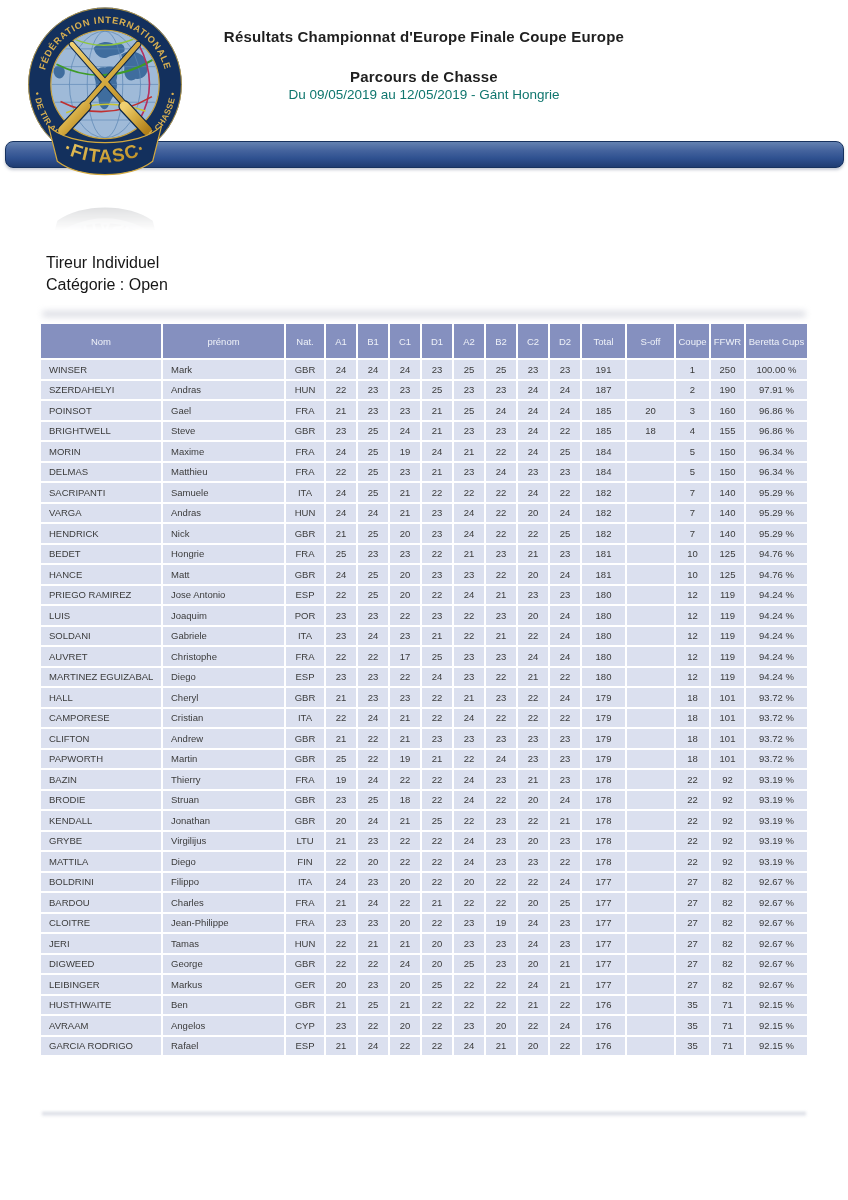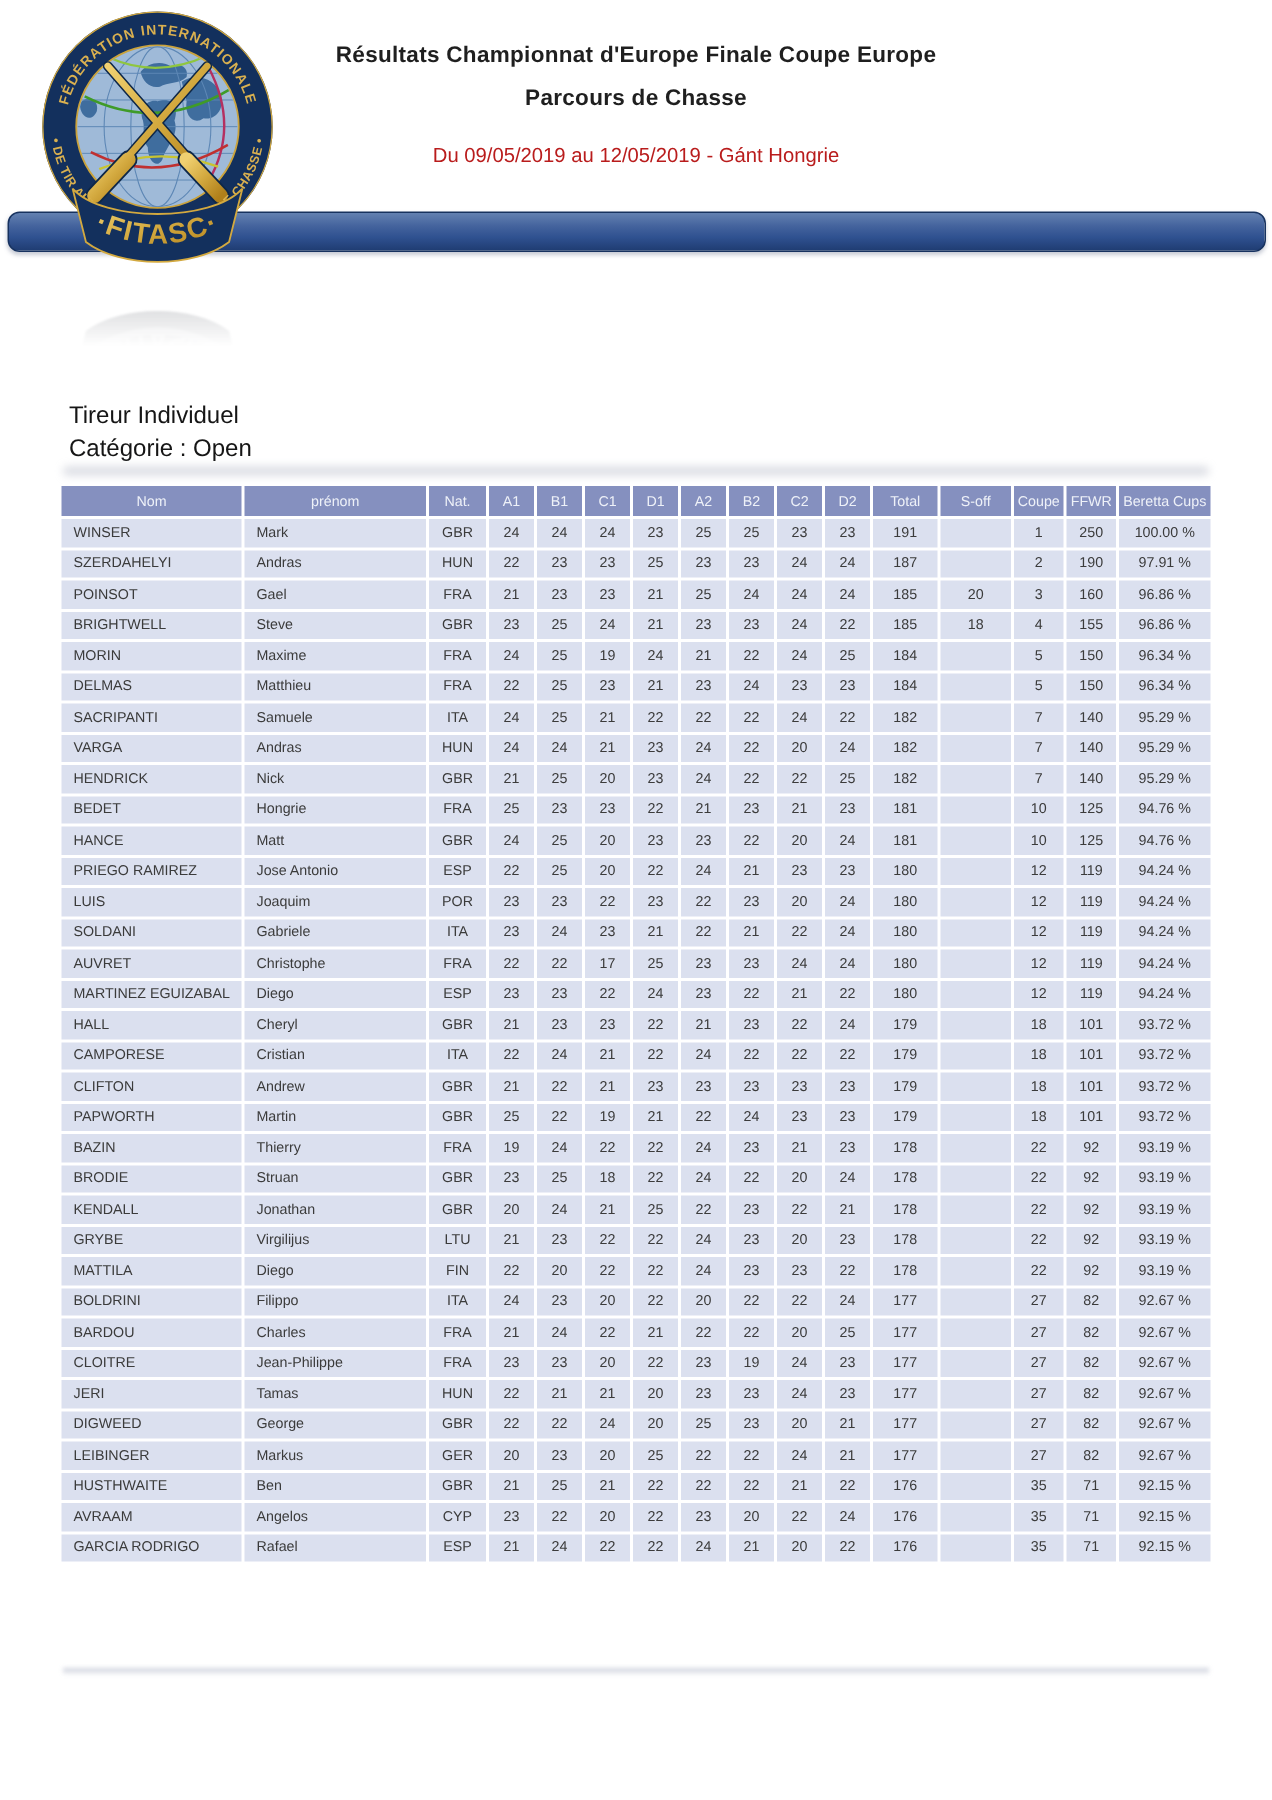--- a/index.html
+++ b/index.html
@@ -11,22 +11,22 @@
     font-family:"Liberation Sans","DejaVu Sans",sans-serif;
     overflow:hidden;
   }
 
   
   .title-block {
     position:absolute; top:28px; left:0; width:848px;
     text-align:center; color:#1f1f1f;
   }
   .title-line { font-size:15px; font-weight:bold; line-height:17px; letter-spacing:0.2px; }
-  .title-line + .title-line { margin-top:12px; }
-  .date-line { margin-top:22px; font-size:13.5px; font-weight:normal; color:#b91c1c; }
+  .title-line + .title-line { margin-top:23px; }
+  .date-line { margin-top:2px; font-size:13.5px; font-weight:normal; color:#0f766e; }
 
   
   .blue-bar {
     position:absolute; left:5px; top:141px; width:839px; height:27px;
     border-radius:8px;
     background:linear-gradient(180deg,#6381b1 0%,#44639d 35%,#2f5190 65%,#1f3c72 100%);
     border:1px solid #17325f;
     box-shadow:0 2px 3px rgba(90,100,130,0.35);
     z-index:1;
   }
@@ -37,38 +37,38 @@
   .logo-reflection {
     position:absolute; left:24px; top:190px; width:162px; height:48px;
     overflow:hidden; opacity:0.33; filter:blur(0.7px); z-index:2;
     -webkit-mask-image:linear-gradient(to bottom,rgba(0,0,0,0.9) 0%,rgba(0,0,0,0) 85%);
             mask-image:linear-gradient(to bottom,rgba(0,0,0,0.9) 0%,rgba(0,0,0,0) 85%);
   }
   .logo-reflection svg { display:block; width:162px; height:186px; transform:scaleY(-1); filter:grayscale(60%); }
 
   
   .section-head {
-    position:absolute; left:46px; top:267px;
+    position:absolute; left:46px; top:252px;
     font-size:16px; line-height:22px; color:#161616;
   }
 
   
   .table-shadow-top {
     position:absolute; left:42px; top:311px; width:764px; height:6px;
     background:rgba(150,155,175,0.35); filter:blur(3px); border-radius:3px;
   }
   table.results {
     position:absolute; left:39px; top:322px;
     border-collapse:separate; border-spacing:2px;
     table-layout:fixed;
   }
   table.results th {
     background:#8590bf; color:#eef1f8;
     font-size:9.5px; font-weight:normal;
-    height:20px; text-align:center; white-space:nowrap; overflow:hidden;
+    height:34px; text-align:center; white-space:nowrap; overflow:hidden;
   }
   table.results td {
     background:#dbe0ef; color:#3b3b3b;
     font-size:9.5px; height:18.5px;
     text-align:center; white-space:nowrap; overflow:hidden;
   }
   table.results td.left { text-align:left; padding-left:8px; }
   .table-shadow-bottom {
     position:absolute; left:42px; top:1112px; width:764px; height:5px;
     background:linear-gradient(180deg,rgba(120,130,160,0.4),rgba(120,130,160,0));

